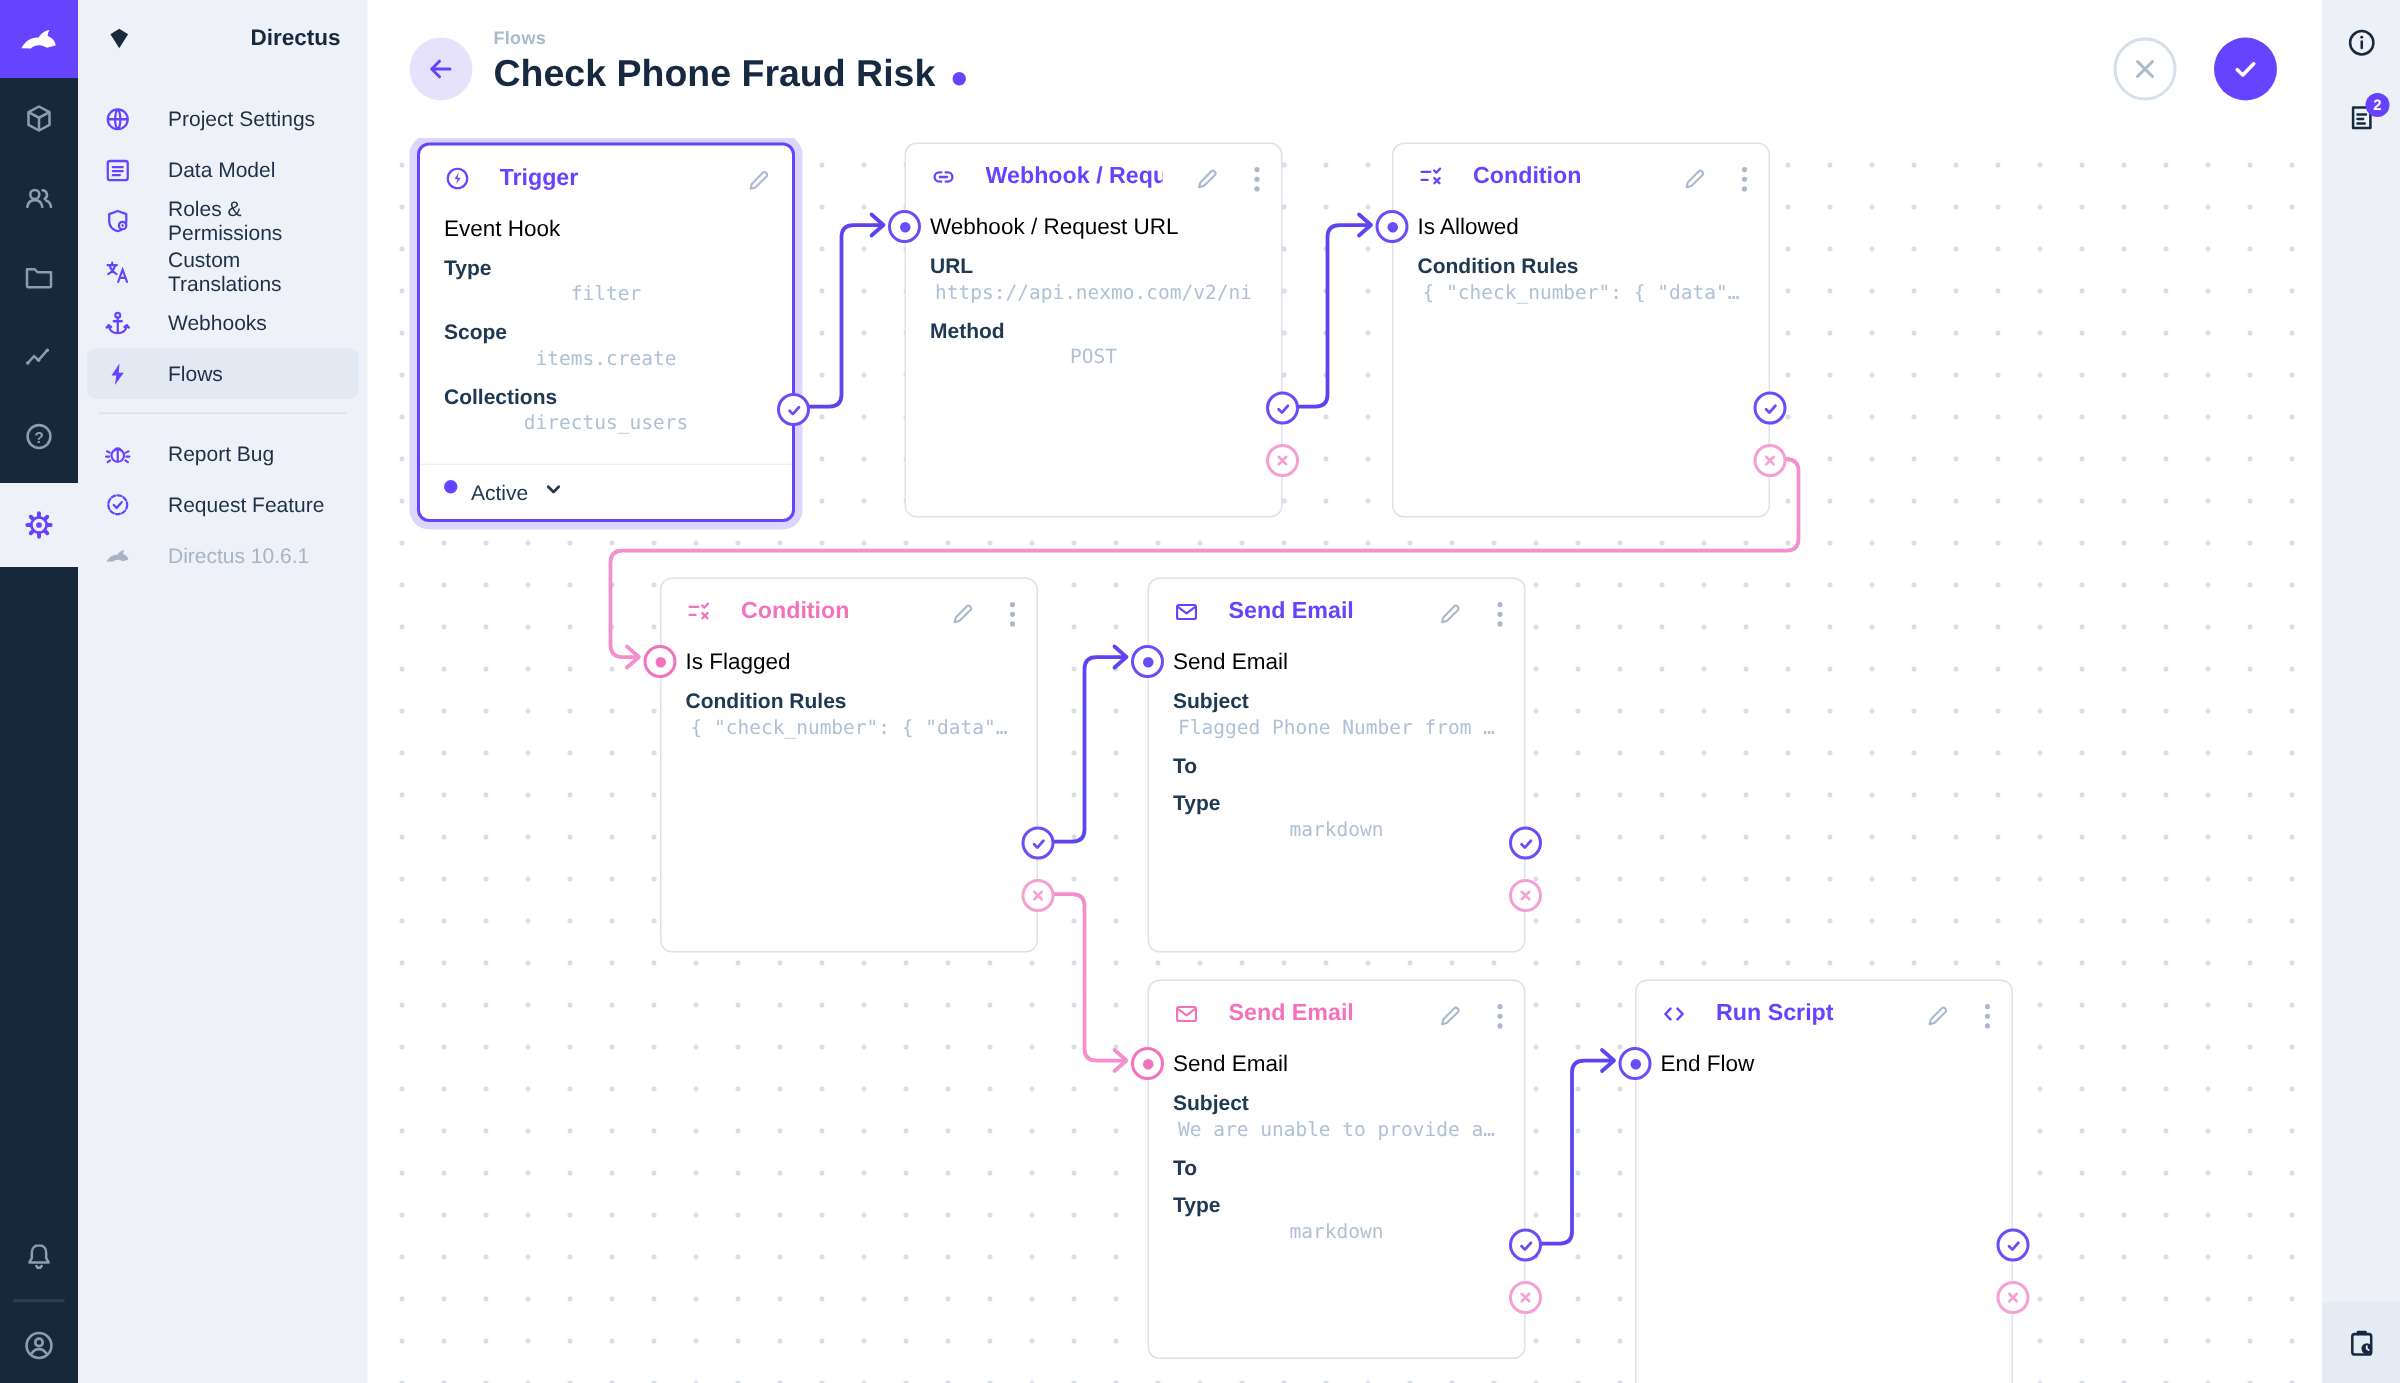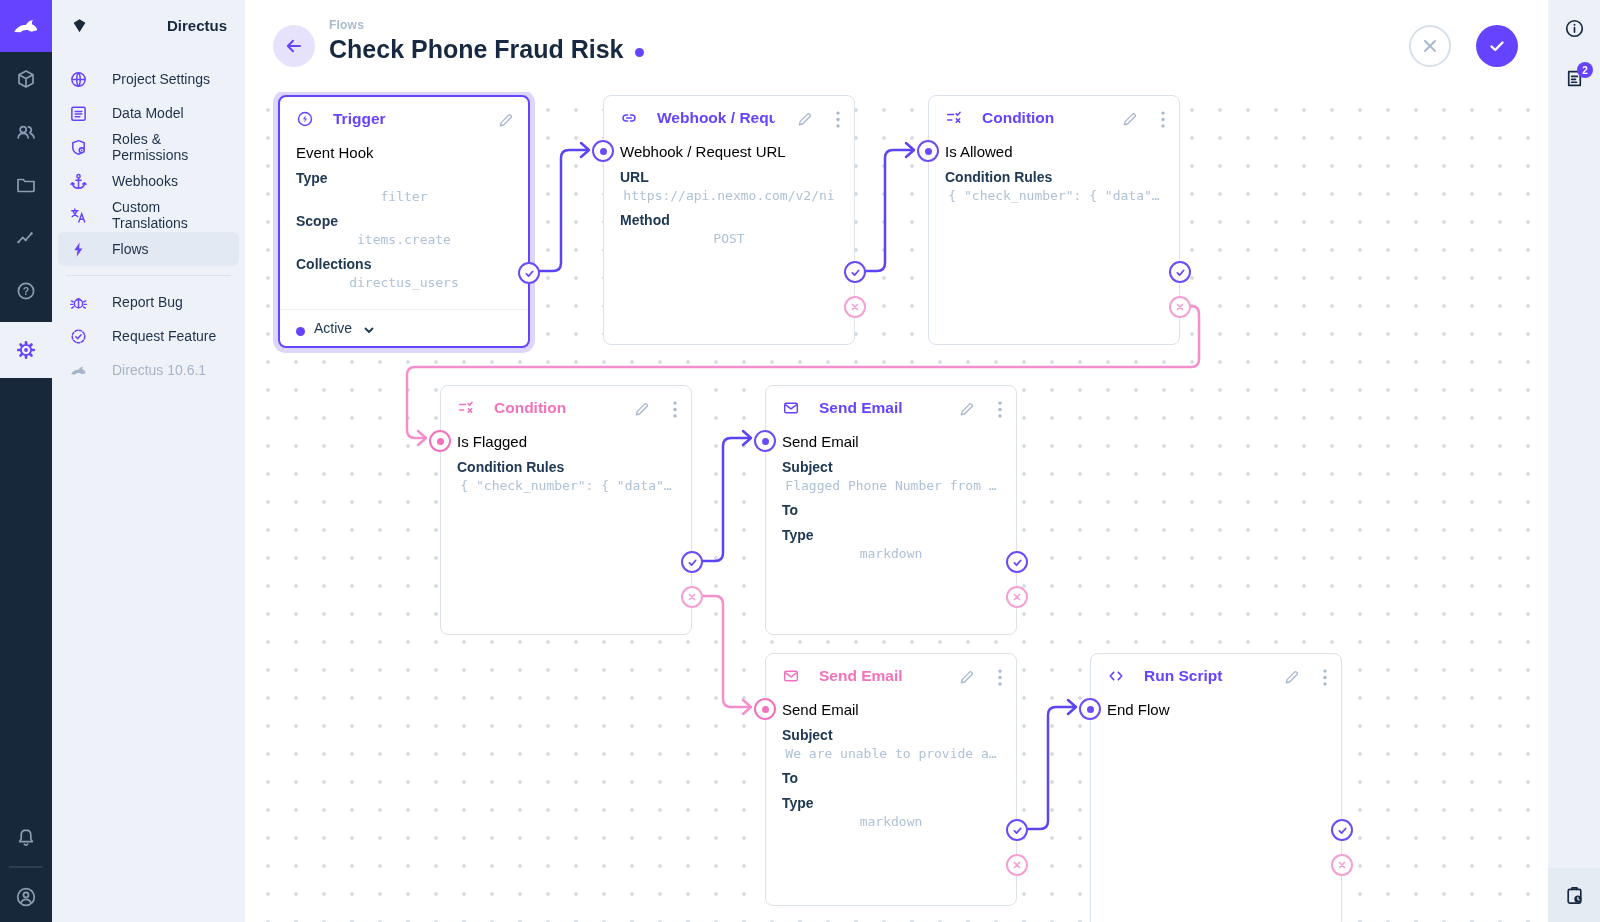--- a/index.html
+++ b/index.html
@@ -55,21 +55,21 @@
   .card.selected { border:2px solid #6644FF; box-shadow:0 0 0 5px rgba(102,68,255,.22); }
   .card-head { display:flex; gap:19px; padding:13px 12px 0 16px; color:#6644FF; }
   .card.pink .card-head { color:#F272BC; }
   .chip-icon { width:18px; height:18px; display:flex; flex:0 0 auto; }
   .card-title { flex:1; font-size:15.5px; font-weight:bold; white-space:nowrap; overflow:hidden; }
   .ghost-btn { background:none; border:none; color:#A9B8CC; cursor:pointer; display:flex; align-items:center; padding:2px; flex:0 0 auto; }
   .card-body { padding:6px 16px 0; }
   .row-text { font-size:15px; color:#000000; margin-top:7px; }
   .row-label { font-size:14px; font-weight:bold; color:#203953; margin-top:9px; }
   .row-value { font-family:"DejaVu Sans Mono",monospace; font-size:13px; color:#AFC1D6; margin-top:3px; white-space:nowrap; overflow:hidden;text-align:center; }
-  .card-footer { position:absolute; left:0; right:0; bottom:0; border-top:1px solid #EEF1F6; padding:10px 16px; display:flex; align-items:flex-end; gap:9px; font-size:14px; color:#203953; cursor:pointer; }
+  .card-footer { position:absolute; left:0; right:0; bottom:0; border-top:1px solid #EEF1F6; padding:10px 16px; display:flex; align-items:flex-start; gap:9px; font-size:14px; color:#203953; cursor:pointer; }
   .status-dot { width:9px; height:9px; border-radius:50%; background:#6644FF; }
   .chev { margin-left:2px; color:#203953; display:flex; }
 
   .conn { position:absolute; width:22px; height:22px; border-radius:50%; background:#fff; display:flex; align-items:center; justify-content:center; z-index:4; cursor:pointer; }
   .conn.in { left:-12px; top:44px; border:2.5px solid #6A4DF6; }
   .conn.in .dot { width:7px; height:7px; border-radius:50%; background:#6A4DF6; }
   .conn.in.pink { border-color:#F272BC; }
   .conn.in.pink .dot { background:#F272BC; }
   .conn.out-ok { right:-12px; top:165px; border:2.5px solid #6A4DF6; color:#6A4DF6; }
   .conn.out-x { right:-12px; top:200px; border:2.5px solid #F4A0D2; color:#F4A0D2; }
@@ -199,35 +199,35 @@
             <svg width="19" height="19" viewBox="0 0 20 20" fill="none" stroke="currentColor" stroke-width="1.6" stroke-linejoin="round">
               <path d="M10 2.8l6 2.2v5c0 3.8-2.6 6-6 7-3.4-1-6-3.2-6-7V5l6-2.2z"></path>
               <circle cx="13.4" cy="13" r="2.6" fill="#EEF2F8"></circle>
               <circle cx="13.4" cy="13" r=".9" fill="currentColor" stroke="none"></circle>
             </svg>
           </span>
         <span>Roles &amp; Permissions</span>
       </li>
       <li class="nav-item">
         <span class="nicon">
+            <svg width="19" height="19" viewBox="0 0 20 20" fill="none" stroke="currentColor" stroke-width="1.5" stroke-linecap="round">
+              <path d="M2.8 5h6.6M6.1 3.2V5M8.3 5c-.8 2.7-2.6 5-5 6.3M4.3 5.4c.8 2.5 2.6 4.7 4.9 5.9"></path>
+              <path d="M10.3 16.8l3.1-8.6 3.1 8.6M11.5 13.9h3.9"></path>
+            </svg>
+          </span>
+        <span>Custom Translations</span>
+      </li>
+      <li class="nav-item">
+        <span class="nicon">
             <svg width="19" height="19" viewBox="0 0 20 20" fill="none" stroke="currentColor" stroke-width="1.6" stroke-linecap="round">
               <circle cx="10" cy="4.4" r="1.7"></circle>
               <path d="M10 6.1V17M7.2 8.6h5.6M3.6 11.4c.3 3.5 2.9 5.6 6.4 5.6s6.1-2.1 6.4-5.6M3.6 11.4L2.2 13m1.4-1.6l1.8 1.2M16.4 11.4L17.8 13m-1.4-1.6l-1.8 1.2"></path>
             </svg>
           </span>
         <span>Webhooks</span>
-      </li>
-      <li class="nav-item">
-        <span class="nicon">
-            <svg width="19" height="19" viewBox="0 0 20 20" fill="none" stroke="currentColor" stroke-width="1.5" stroke-linecap="round">
-              <path d="M2.8 5h6.6M6.1 3.2V5M8.3 5c-.8 2.7-2.6 5-5 6.3M4.3 5.4c.8 2.5 2.6 4.7 4.9 5.9"></path>
-              <path d="M10.3 16.8l3.1-8.6 3.1 8.6M11.5 13.9h3.9"></path>
-            </svg>
-          </span>
-        <span>Custom Translations</span>
       </li>
       <li class="nav-item active">
         <span class="nicon">
             <svg width="19" height="19" viewBox="0 0 20 20">
               <path fill="currentColor" d="M11.2 2.5 5.6 10.9h3.4L8 17.5l6.2-8.5h-3.5l.5-6.5z"></path>
             </svg>
           </span>
         <span>Flows</span>
       </li>
     </ul>

